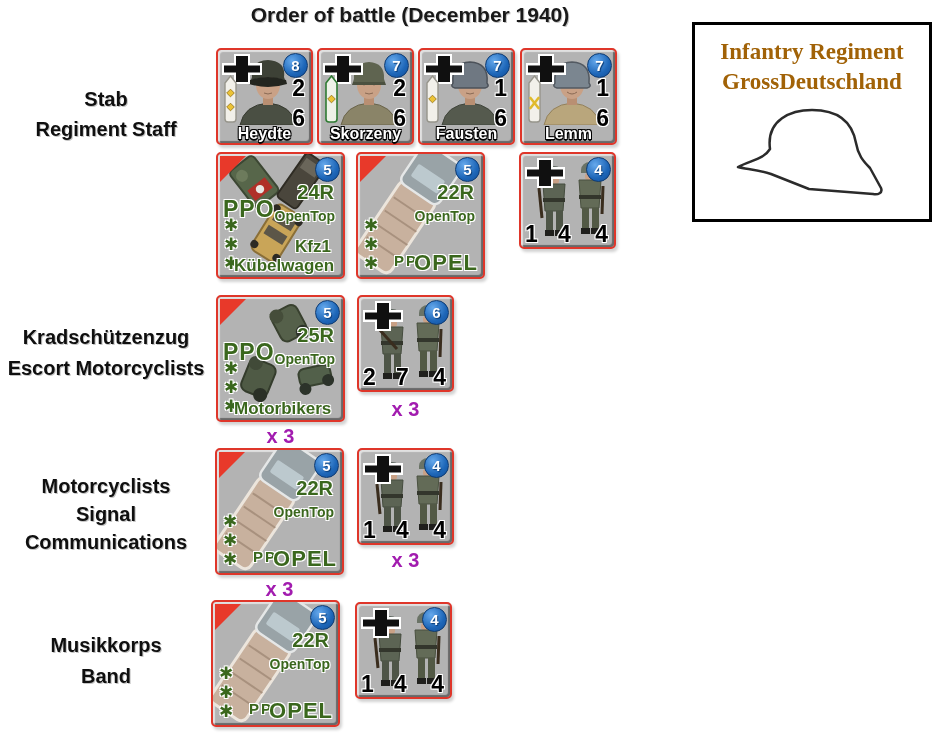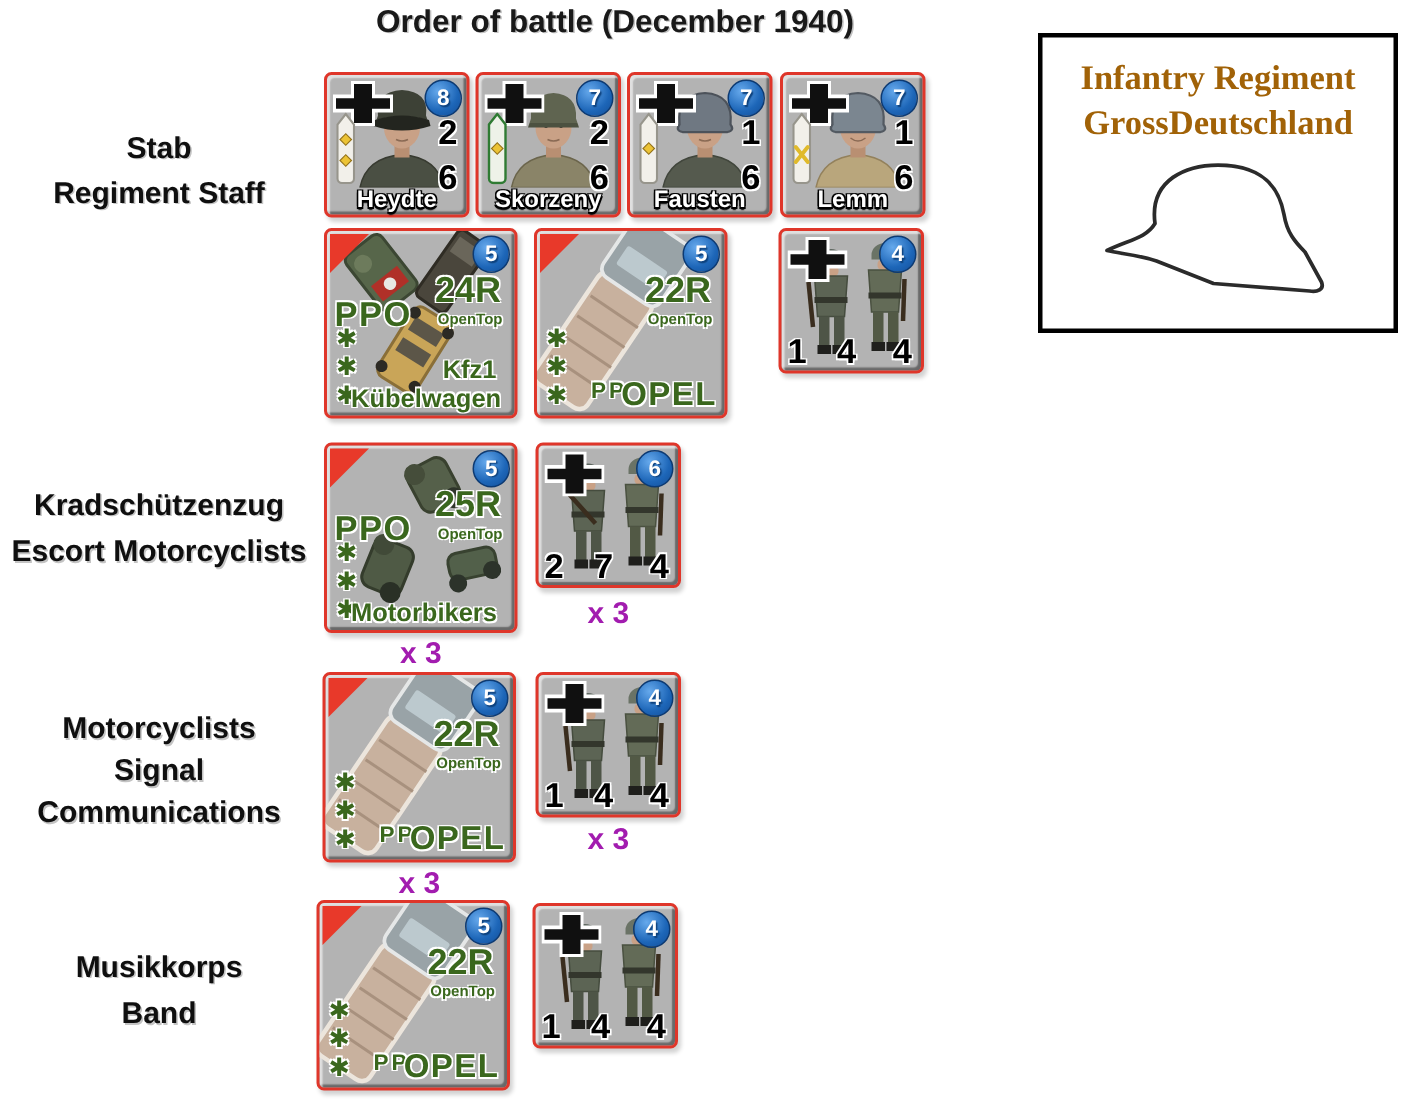--- a/index.html
+++ b/index.html
@@ -27,22 +27,22 @@
   .board{position:absolute;left:5px;top:25px;width:15px;height:48px;z-index:5;}
   .portrait{position:absolute;left:14px;top:5px;width:72px;height:72px;z-index:2;}
   .lnum{position:absolute;right:6px;font-size:23px;font-weight:bold;color:#000;line-height:1;z-index:5;
      text-shadow:-1px -1px 0 #fff,1px -1px 0 #fff,-1px 1px 0 #fff,1px 1px 0 #fff;}
   .lnum.c{top:27px}.lnum.r{top:57px}
   .lname{position:absolute;left:0;right:0;bottom:1px;text-align:center;font-size:16px;
      font-weight:bold;color:#fff;line-height:1;z-index:5;
      text-shadow:-1px -1px 0 #000,1px -1px 0 #000,-1px 1px 0 #000,1px 1px 0 #000,0 2px 1px #000;}
   .gtx{position:absolute;font-weight:bold;color:#3a671d;line-height:1;z-index:5;
      text-shadow:-1px -1px 0 #fff,1px -1px 0 #fff,-1px 1px 0 #fff,1px 1px 0 #fff;}
-  .mv{top:28px;right:9px;font-size:24px;}
-  .ot{top:55px;right:8px;font-size:10px;}
+  .mv{top:28px;right:9px;font-size:20px;}
+  .ot{top:55px;right:8px;font-size:14px;}
   .paxmid{top:44px;left:5px;font-size:23px;letter-spacing:1px;}
   .paxbot{bottom:9px;left:36px;font-size:15px;letter-spacing:2px;}
   .stars{position:absolute;left:6px;top:62px;display:flex;flex-direction:column;z-index:5;}
   .stars i{font-style:normal;font-size:17px;line-height:19px;color:#3a671d;
      text-shadow:-1px -1px 0 #fff,1px -1px 0 #fff,-1px 1px 0 #fff,1px 1px 0 #fff;}
   .kfz{bottom:22px;right:12px;font-size:17px;}
   .modbl{bottom:3px;left:16px;font-size:17px;}
   .modbr{bottom:3px;right:5px;font-size:22px;letter-spacing:1px;}
   .vart,.sart{position:absolute;left:0;top:0;right:0;bottom:0;overflow:hidden;z-index:1;}
   .inum{position:absolute;bottom:1px;font-size:23px;font-weight:bold;color:#000;line-height:1;z-index:5;

